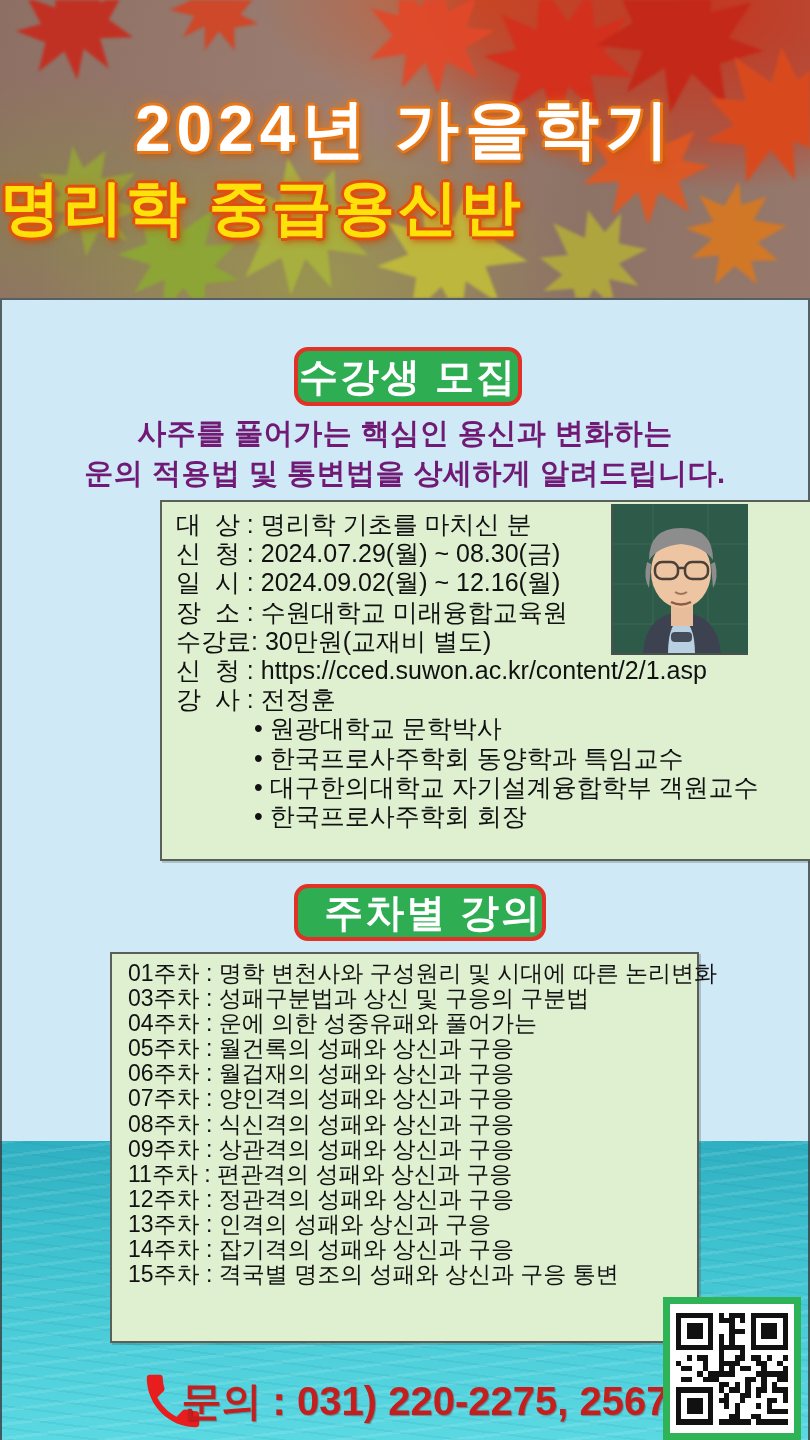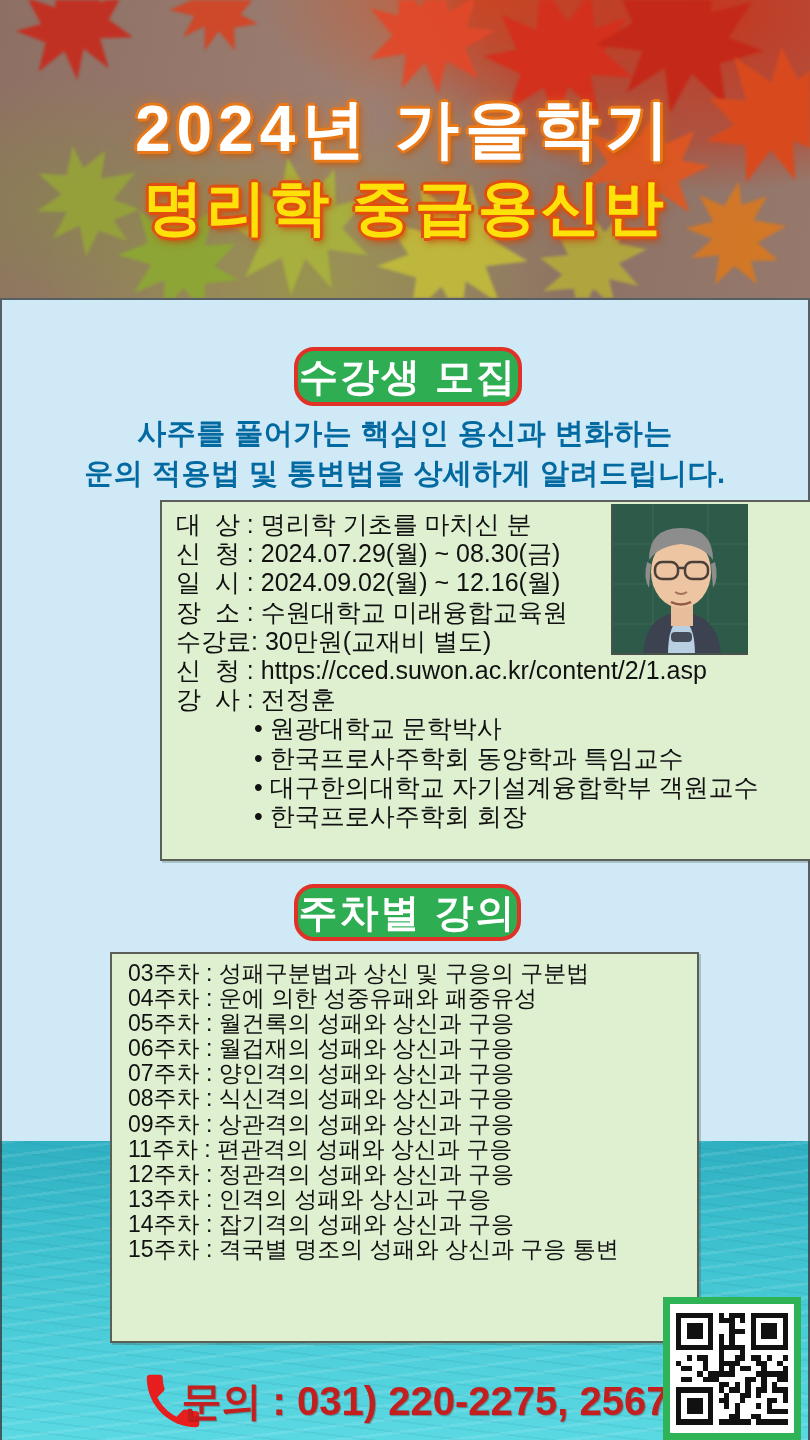--- a/index.html
+++ b/index.html
@@ -17,48 +17,48 @@
       radial-gradient(280px 180px at 8% 70%, rgba(130,150,55,.4) 0%, rgba(130,150,55,0) 75%),
       linear-gradient(100deg, #8e6f64 0%, #9c7f72 45%, #8d7266 72%, #96796c 100%);
   }
   .leaves { position:absolute; left:0; top:0; width:810px; height:298px; filter:blur(1.5px); }
   .title-wrap { position:absolute; left:0; top:86px; width:810px; text-align:center; }
   .title {
     font-size:64px; font-weight:800; letter-spacing:6px; color:#ffffff;
     text-shadow:-3px 0 #e87818, 3px 0 #e87818, 0 -3px #e87818, 0 3px #e87818,
                 -2px -2px #e87818, 2px 2px #e87818, 0 0 14px rgba(240,120,20,.95), 3px 4px 6px rgba(170,70,0,.8);
   }
-  .subtitle-wrap { position:absolute; left:0; top:168px; width:810px; text-align:center; }
+  .subtitle-wrap { position:absolute; left:0; top:168px; width:810px; text-align:left; }
   .subtitle {
     font-size:60px; font-weight:800; letter-spacing:3px; color:#ffe10a;
     text-shadow:-3px 0 #e04f10, 3px 0 #e04f10, 0 -3px #e04f10, 0 3px #e04f10,
                 -2px -2px #e04f10, 2px 2px #e04f10, 0 0 12px rgba(230,90,15,.9), 3px 4px 6px rgba(180,60,0,.75);
   }
 
   
   .mid { position:absolute; left:0; top:298px; width:810px; height:1142px;
          background:#cfeaf6; border:2px solid rgba(55,60,62,.8); border-bottom:none; }
   .water {
     position:absolute; left:0; top:1141px; width:810px; height:299px;
     background:
       repeating-linear-gradient(173deg, rgba(255,255,255,.10) 0 3px, rgba(255,255,255,0) 3px 14px),
       repeating-linear-gradient(7deg, rgba(20,130,150,.10) 0 2px, rgba(20,130,150,0) 2px 11px),
       linear-gradient(#2fb0c2 0%, #3cbfce 30%, #4accd8 62%, #5bd9e3 100%);
     border-left:2px solid rgba(55,60,62,.8); border-right:2px solid rgba(55,60,62,.8);
   }
 
   
-  .pill { position:absolute; background:#2fad53; border:4px solid #e03226; border-radius:20px;
+  .pill { position:absolute; background:#2fad53; border:4px solid #e03226; border-radius:14px;
           display:flex; align-items:center; justify-content:center; }
   .pill-recruit { left:294px; top:347px; width:228px; height:59px; }
-  .pill-weekly  { left:294px; top:884px; width:227px; height:57px; }
+  .pill-weekly  { left:294px; top:884px; width:252px; height:57px;justify-content:flex-end; }
   .pill-text { color:#ffffff; font-size:39px; font-weight:700; letter-spacing:2px; }
 
   
-  .desc { position:absolute; left:0; width:810px; text-align:center; color:#0369a1;
+  .desc { position:absolute; left:0; width:810px; text-align:center; color:#701a75;
           font-size:29px; font-weight:700; letter-spacing:0.5px; }
   .desc1 { top:414px; }
   .desc2 { top:454px; }
 
   
   .gbox { position:absolute; background:#def0d0; border:2px solid #5a5f58; box-shadow:2px 2px 0 rgba(60,70,60,.25); }
   .box-info { left:112px; top:500px; width:660px; height:361px; padding:8px 0 0 14px;margin-left:48px; }
   .box-weekly { left:110px; top:952px; width:589px; height:391px; padding:7px 0 0 16px; }
   .info-line { font-size:25px; line-height:29.2px; color:#111; white-space:pre; }
   .bullet-line { font-size:25px; line-height:29.2px; color:#111; padding-left:78px; white-space:pre; }
@@ -147,22 +147,23 @@
     <div class="bullet-line">원광대학교 문학박사</div>
     <div class="bullet-line">한국프로사주학회 동양학과 특임교수</div>
     <div class="bullet-line">대구한의대학교 자기설계융합학부 객원교수</div>
     <div class="bullet-line">한국프로사주학회 회장</div>
   </div>
 
   <div class="pill pill-weekly">
     <span class="pill-text">주차별 강의</span>
   </div>
   <div class="gbox box-weekly">
+    <div class="week-line">01주차 : 명학 변천사와 구성원리 및 시대에 따른 논리변화</div>
     <div class="week-line">03주차 : 성패구분법과 상신 및 구응의 구분법</div>
-    <div class="week-line">04주차 : 운에 의한 성중유패와 패중유성</div>
+    <div class="week-line">04주차 : 운에 의한 성중유패와 풀어가는</div>
     <div class="week-line">05주차 : 월건록의 성패와 상신과 구응</div>
     <div class="week-line">06주차 : 월겁재의 성패와 상신과 구응</div>
     <div class="week-line">07주차 : 양인격의 성패와 상신과 구응</div>
     <div class="week-line">08주차 : 식신격의 성패와 상신과 구응</div>
     <div class="week-line">09주차 : 상관격의 성패와 상신과 구응</div>
     <div class="week-line">11주차 : 편관격의 성패와 상신과 구응</div>
     <div class="week-line">12주차 : 정관격의 성패와 상신과 구응</div>
     <div class="week-line">13주차 : 인격의 성패와 상신과 구응</div>
     <div class="week-line">14주차 : 잡기격의 성패와 상신과 구응</div>
     <div class="week-line">15주차 : 격국별 명조의 성패와 상신과 구응 통변</div>

